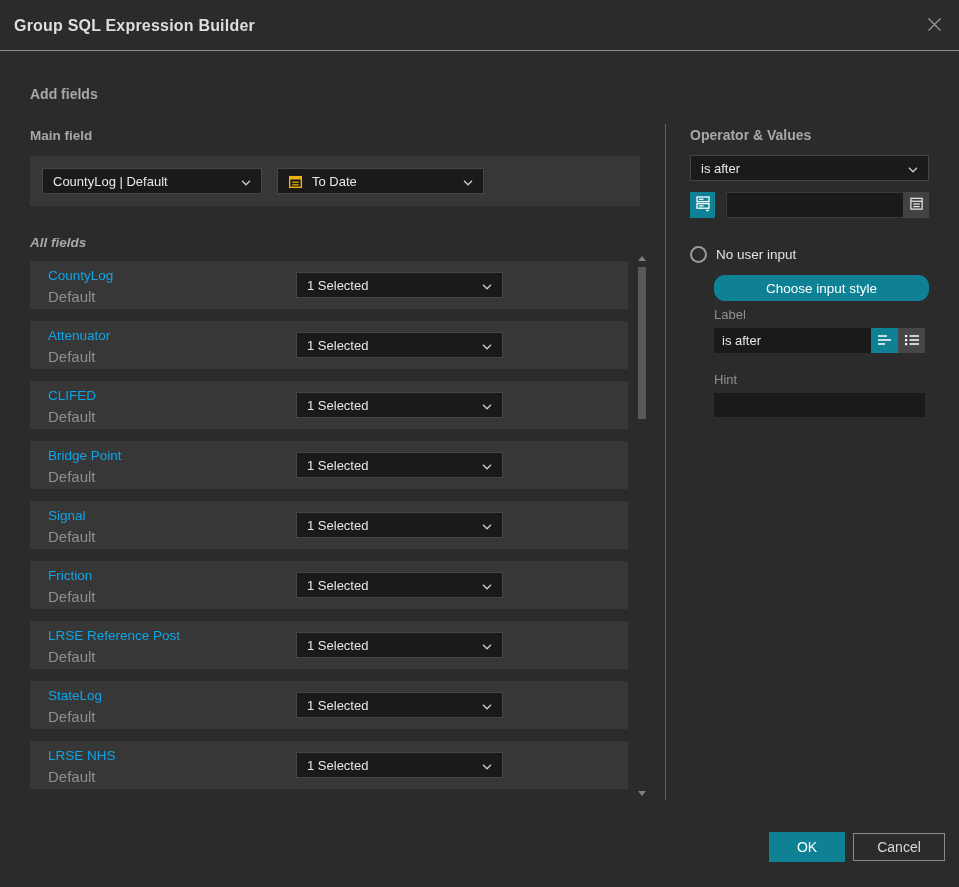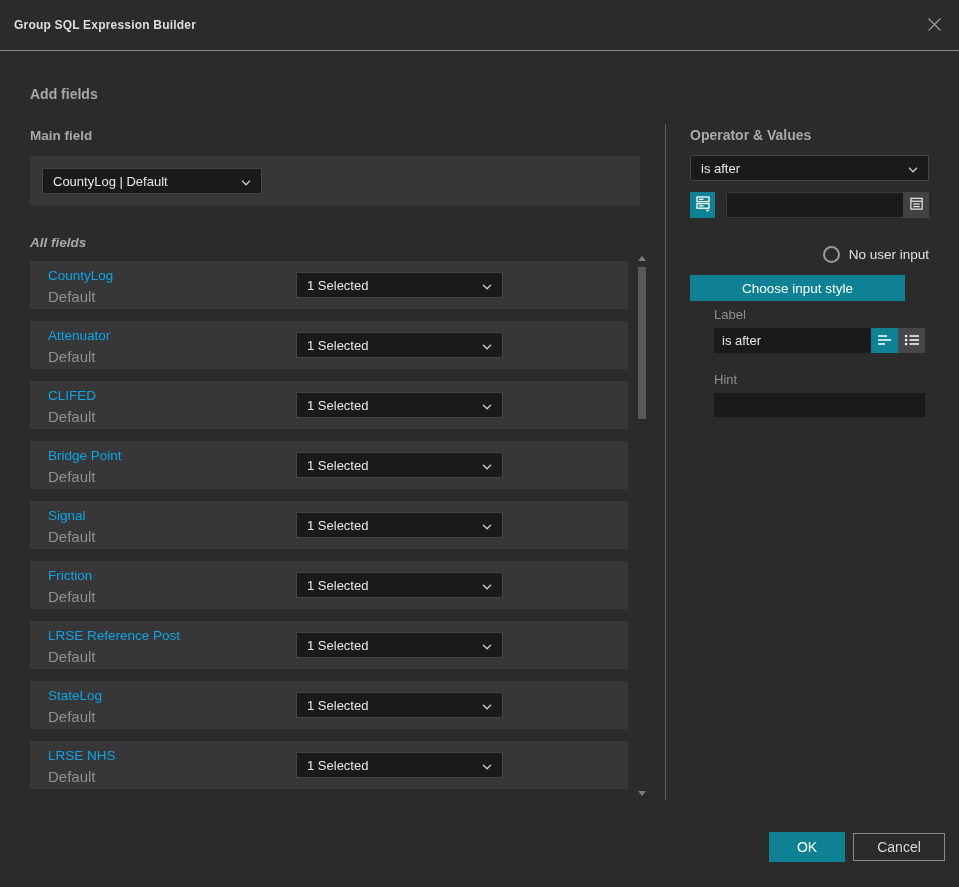--- a/index.html
+++ b/index.html
@@ -12,21 +12,21 @@
     --text:#e4e4e4;
     --text-dim:#8f8f8f;
     --heading:#a8a8a8;
   }
   html,body{margin:0;padding:0;background:#1f1f1f;}
   body{font-family:"Liberation Sans", sans-serif;}
   .dialog{position:relative;width:959px;height:887px;background:var(--bg);overflow:hidden;color:var(--text);}
 
   
   .header{position:absolute;top:0;left:0;width:100%;height:51px;border-bottom:1px solid #8d8d8d;box-sizing:border-box;}
-  .title{position:absolute;left:14px;top:0;line-height:51px;font-size:12px;font-weight:bold;color:#dedede;letter-spacing:.2px;}
+  .title{position:absolute;left:14px;top:0;line-height:51px;font-size:16px;font-weight:bold;color:#dedede;letter-spacing:.2px;}
   .close-btn{position:absolute;right:13px;top:14px;width:24px;height:24px;display:flex;align-items:center;justify-content:center;cursor:pointer;}
 
   
   .sec-heading{position:absolute;font-size:14px;font-weight:bold;color:var(--heading);}
 
   
   .select{height:26px;background:var(--input-bg);border:1px solid var(--input-border);display:flex;align-items:center;justify-content:space-between;gap:8px;padding:0 10px;box-sizing:border-box;font-size:13px;color:#e8e8e8;cursor:pointer;}
   .select .sel-left{display:flex;align-items:center;gap:9px;white-space:nowrap;overflow:hidden;}
 
   
@@ -51,26 +51,26 @@
 
   
   .right{position:absolute;left:690px;top:127px;width:239px;}
   .op-heading{font-size:14px;font-weight:bold;color:var(--heading);height:14px;margin-bottom:14px;}
   .op-select{width:239px;margin-bottom:11px;}
   .value-row{display:flex;align-items:stretch;height:26px;margin-bottom:28px;}
   .records-btn{width:25px;background:var(--accent);display:flex;align-items:center;justify-content:center;margin-right:11px;cursor:pointer;flex:none;}
   .value-input{flex:1;min-width:0;height:26px;background:var(--input-bg);border:1px solid #3a3a3a;border-right:none;box-sizing:border-box;color:#e8e8e8;font-size:13px;padding:0 8px;outline:none;font-family:"Liberation Sans",sans-serif;}
   .cal-btn{width:26px;background:#424242;display:flex;align-items:center;justify-content:center;cursor:pointer;flex:none;}
 
-  .radio-row{display:flex;align-items:center;gap:9px;height:16px;margin-bottom:13px;font-size:13.5px;color:#e2e2e2;cursor:pointer;justify-content:flex-end;}
+  .radio-row{display:flex;align-items:center;gap:9px;height:16px;margin-bottom:13px;font-size:13.5px;color:#e2e2e2;cursor:pointer;}
   .radio{width:13px;height:13px;border:2px solid #9a9a9a;border-radius:50%;position:relative;flex:none;}
   .radio.selected{border-color:var(--accent);}
   .radio.selected::after{content:"";position:absolute;left:2px;top:2px;right:2px;bottom:2px;background:var(--accent);border-radius:50%;}
 
-  .choose-btn{width:215px;height:26px;background:var(--accent);color:#fff;font-size:13.5px;display:flex;align-items:center;justify-content:center;cursor:pointer;margin-bottom:6px;}
+  .choose-btn{margin-left:24px;width:215px;height:26px;background:var(--accent);color:#fff;font-size:13.5px;display:flex;align-items:center;justify-content:center;cursor:pointer;margin-bottom:6px;border-radius:11px;}
   .field-label{margin-left:24px;font-size:13px;color:var(--text-dim);height:13px;margin-bottom:8px;}
   .label-row{margin-left:24px;display:flex;height:25px;width:211px;margin-bottom:19px;}
   .label-input{flex:1;min-width:0;background:var(--input-bg);border:none;color:#e8e8e8;font-size:13px;padding:0 8px;outline:none;font-family:"Liberation Sans",sans-serif;}
   .style-btn{width:27px;height:25px;display:flex;align-items:center;justify-content:center;cursor:pointer;flex:none;}
   .style-btn.active{background:var(--accent);}
   .style-btn.inactive{background:#474747;}
   .hint-input{margin-left:24px;width:211px;height:24px;background:var(--input-bg);border:none;box-sizing:border-box;color:#e8e8e8;font-size:13px;padding:0 8px;outline:none;font-family:"Liberation Sans",sans-serif;display:block;}
 
   
   .ok-btn{position:absolute;left:769px;top:832px;width:76px;height:30px;background:var(--accent);color:#fff;font-size:14px;display:flex;align-items:center;justify-content:center;cursor:pointer;}
@@ -97,20 +97,38 @@
 
   <div class="main-field-box">
     <div class="select sel-field">
       <span class="sel-left">CountyLog | Default</span>
       <span>
         <svg width="10" height="6" viewBox="0 0 10 6">
             <path d="M1 .8 L5 4.8 L9 .8" fill="none" stroke="#cccccc" stroke-width="1.3"></path>
           </svg>
       </span>
     </div>
+    <div class="select sel-type">
+      <span class="sel-left">
+        <span style="display:flex;">
+          <svg width="15" height="15" viewBox="0 0 16 16">
+              <rect x="1.8" y="2.8" width="12.4" height="11.4" fill="none" stroke="#f0b310" stroke-width="1.5"></rect>
+              <rect x="1.8" y="2.8" width="12.4" height="3" fill="#f0b310"></rect>
+              <line x1="4.5" y1="8.8" x2="11.5" y2="8.8" stroke="#f0b310" stroke-width="1.3"></line>
+              <line x1="4.5" y1="11.6" x2="11.5" y2="11.6" stroke="#f0b310" stroke-width="1.3"></line>
+            </svg>
+        </span>
+        <span>To Date</span>
+      </span>
+      <span>
+        <svg width="10" height="6" viewBox="0 0 10 6">
+            <path d="M1 .8 L5 4.8 L9 .8" fill="none" stroke="#cccccc" stroke-width="1.3"></path>
+          </svg>
+      </span>
+    </div>
   </div>
 
   <div class="sec-heading" style="left:30px;top:235px;font-size:13.5px;font-style:italic;">All fields</div>
 
   <div class="list">
     <div class="row">
       <div class="row-name">CountyLog</div>
       <div class="row-sub">Default</div>
       <div class="select">
         <span class="sel-left">1 Selected</span>

